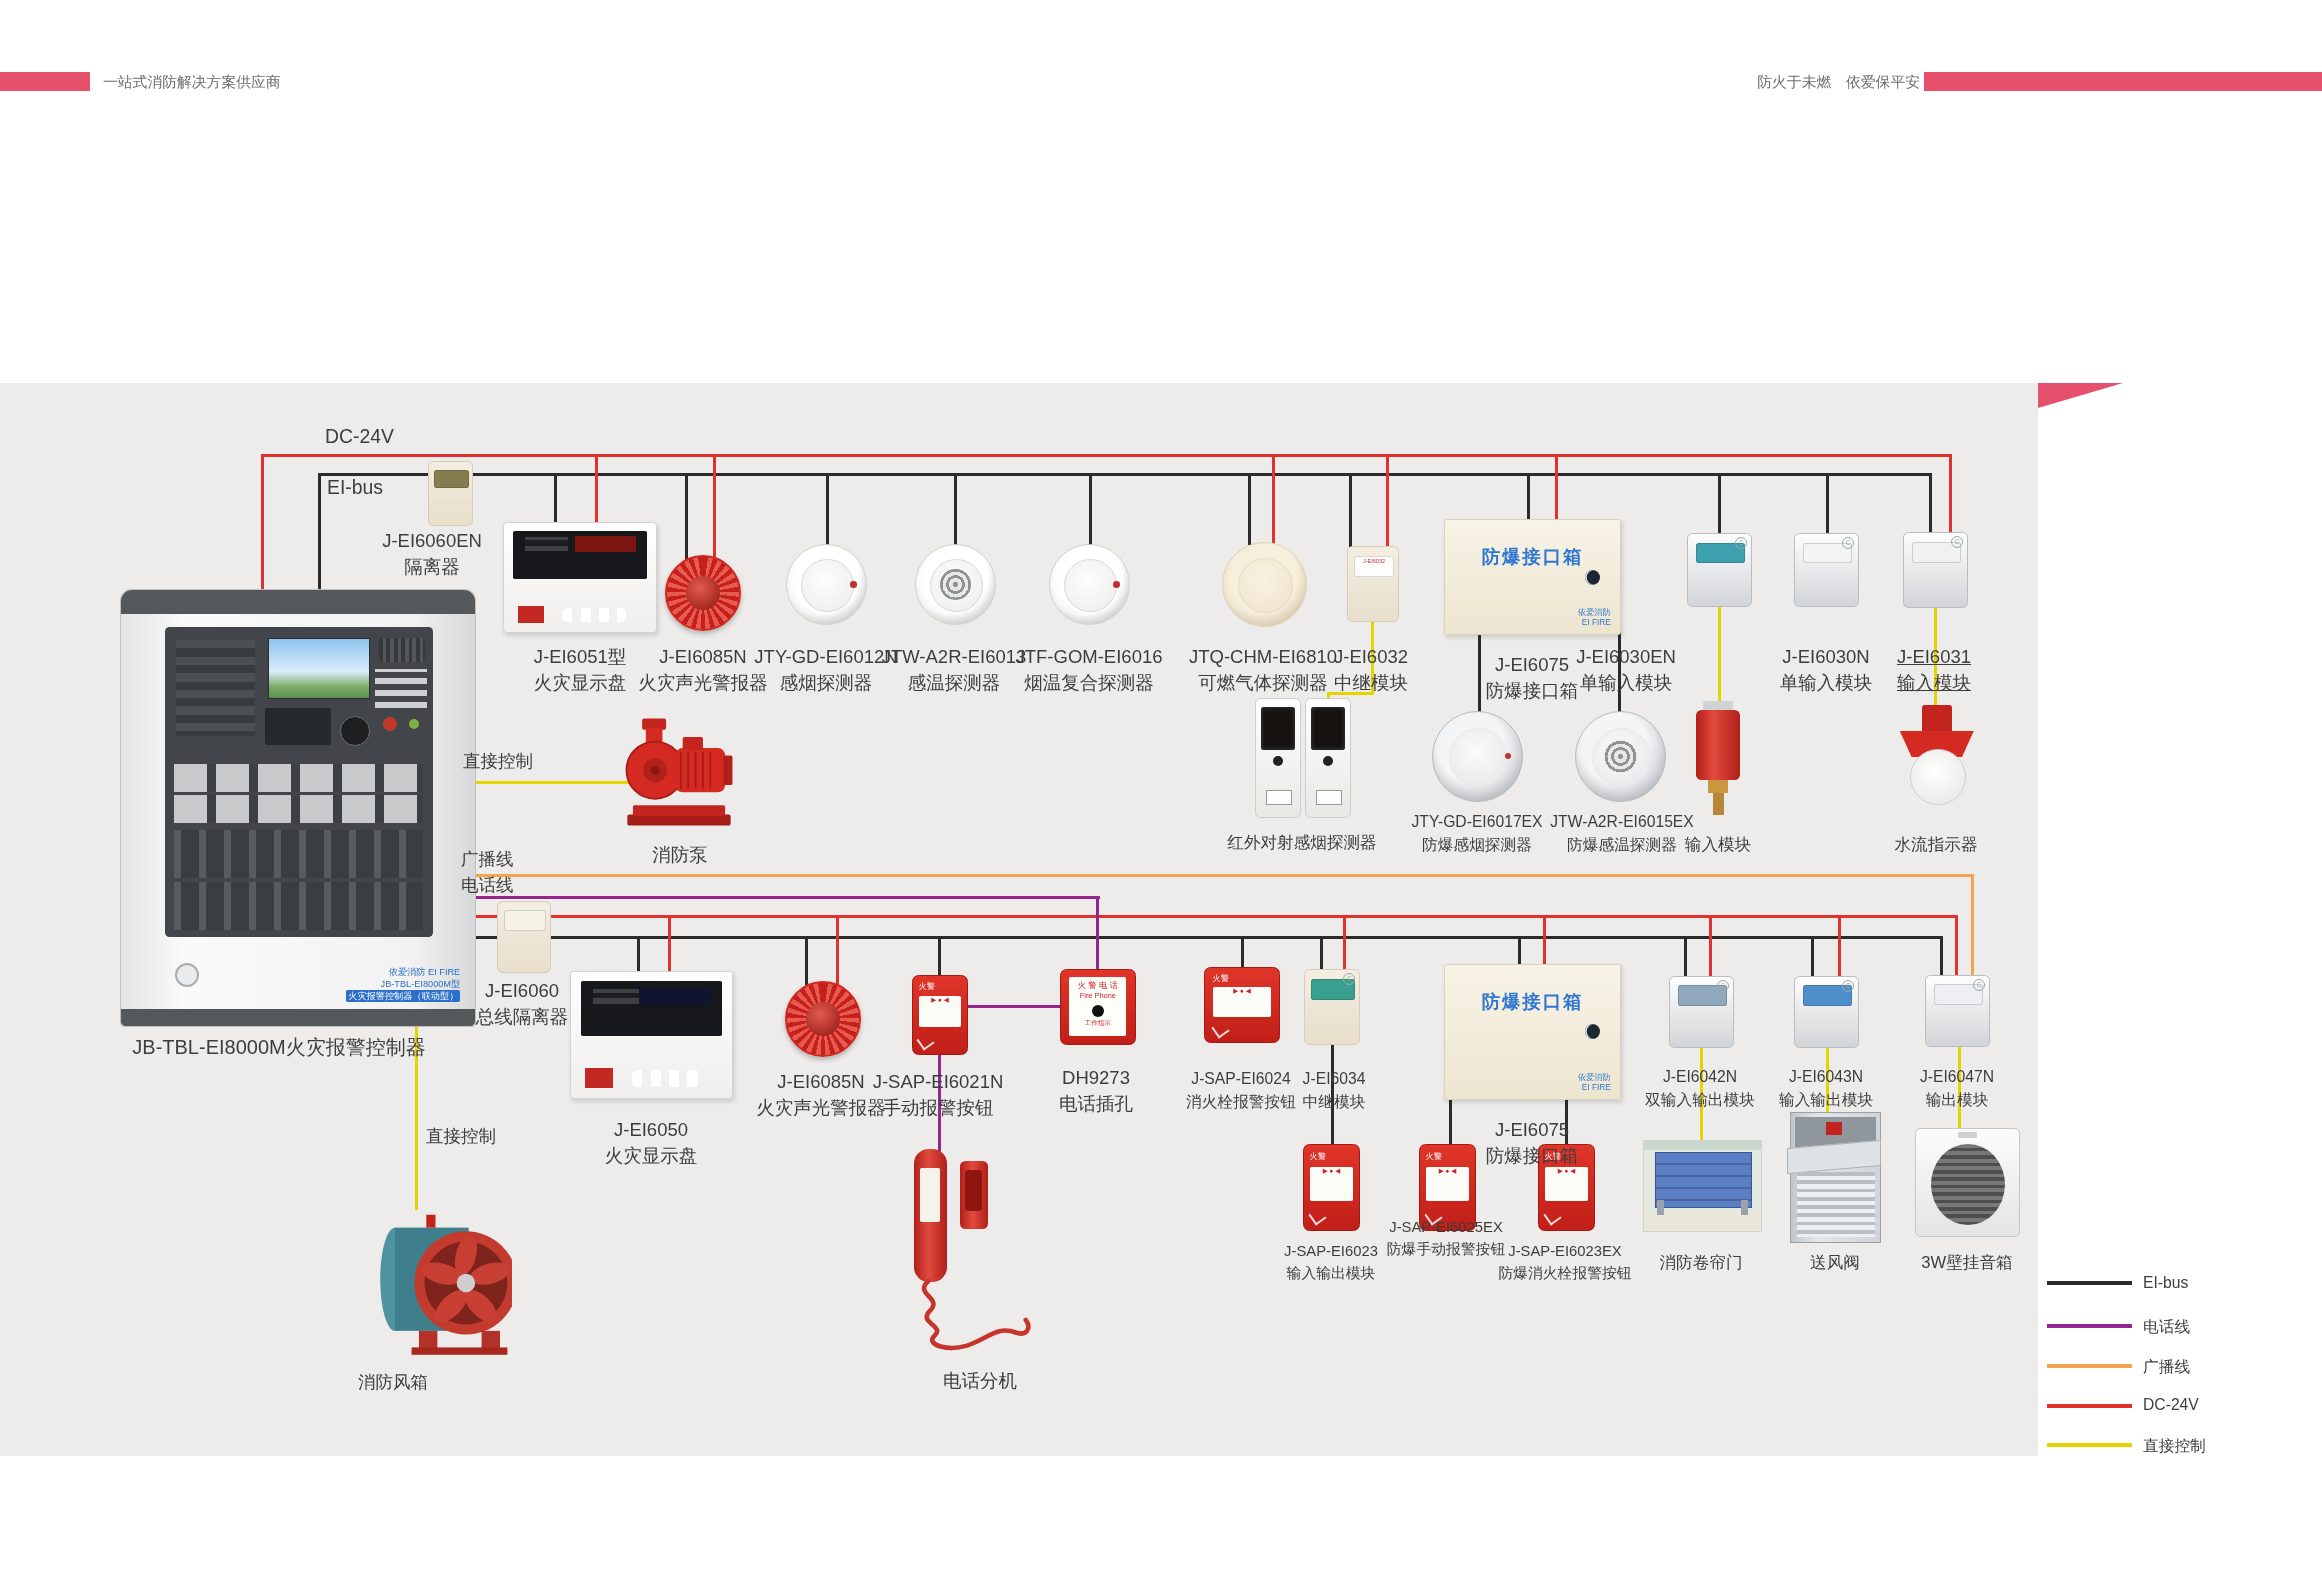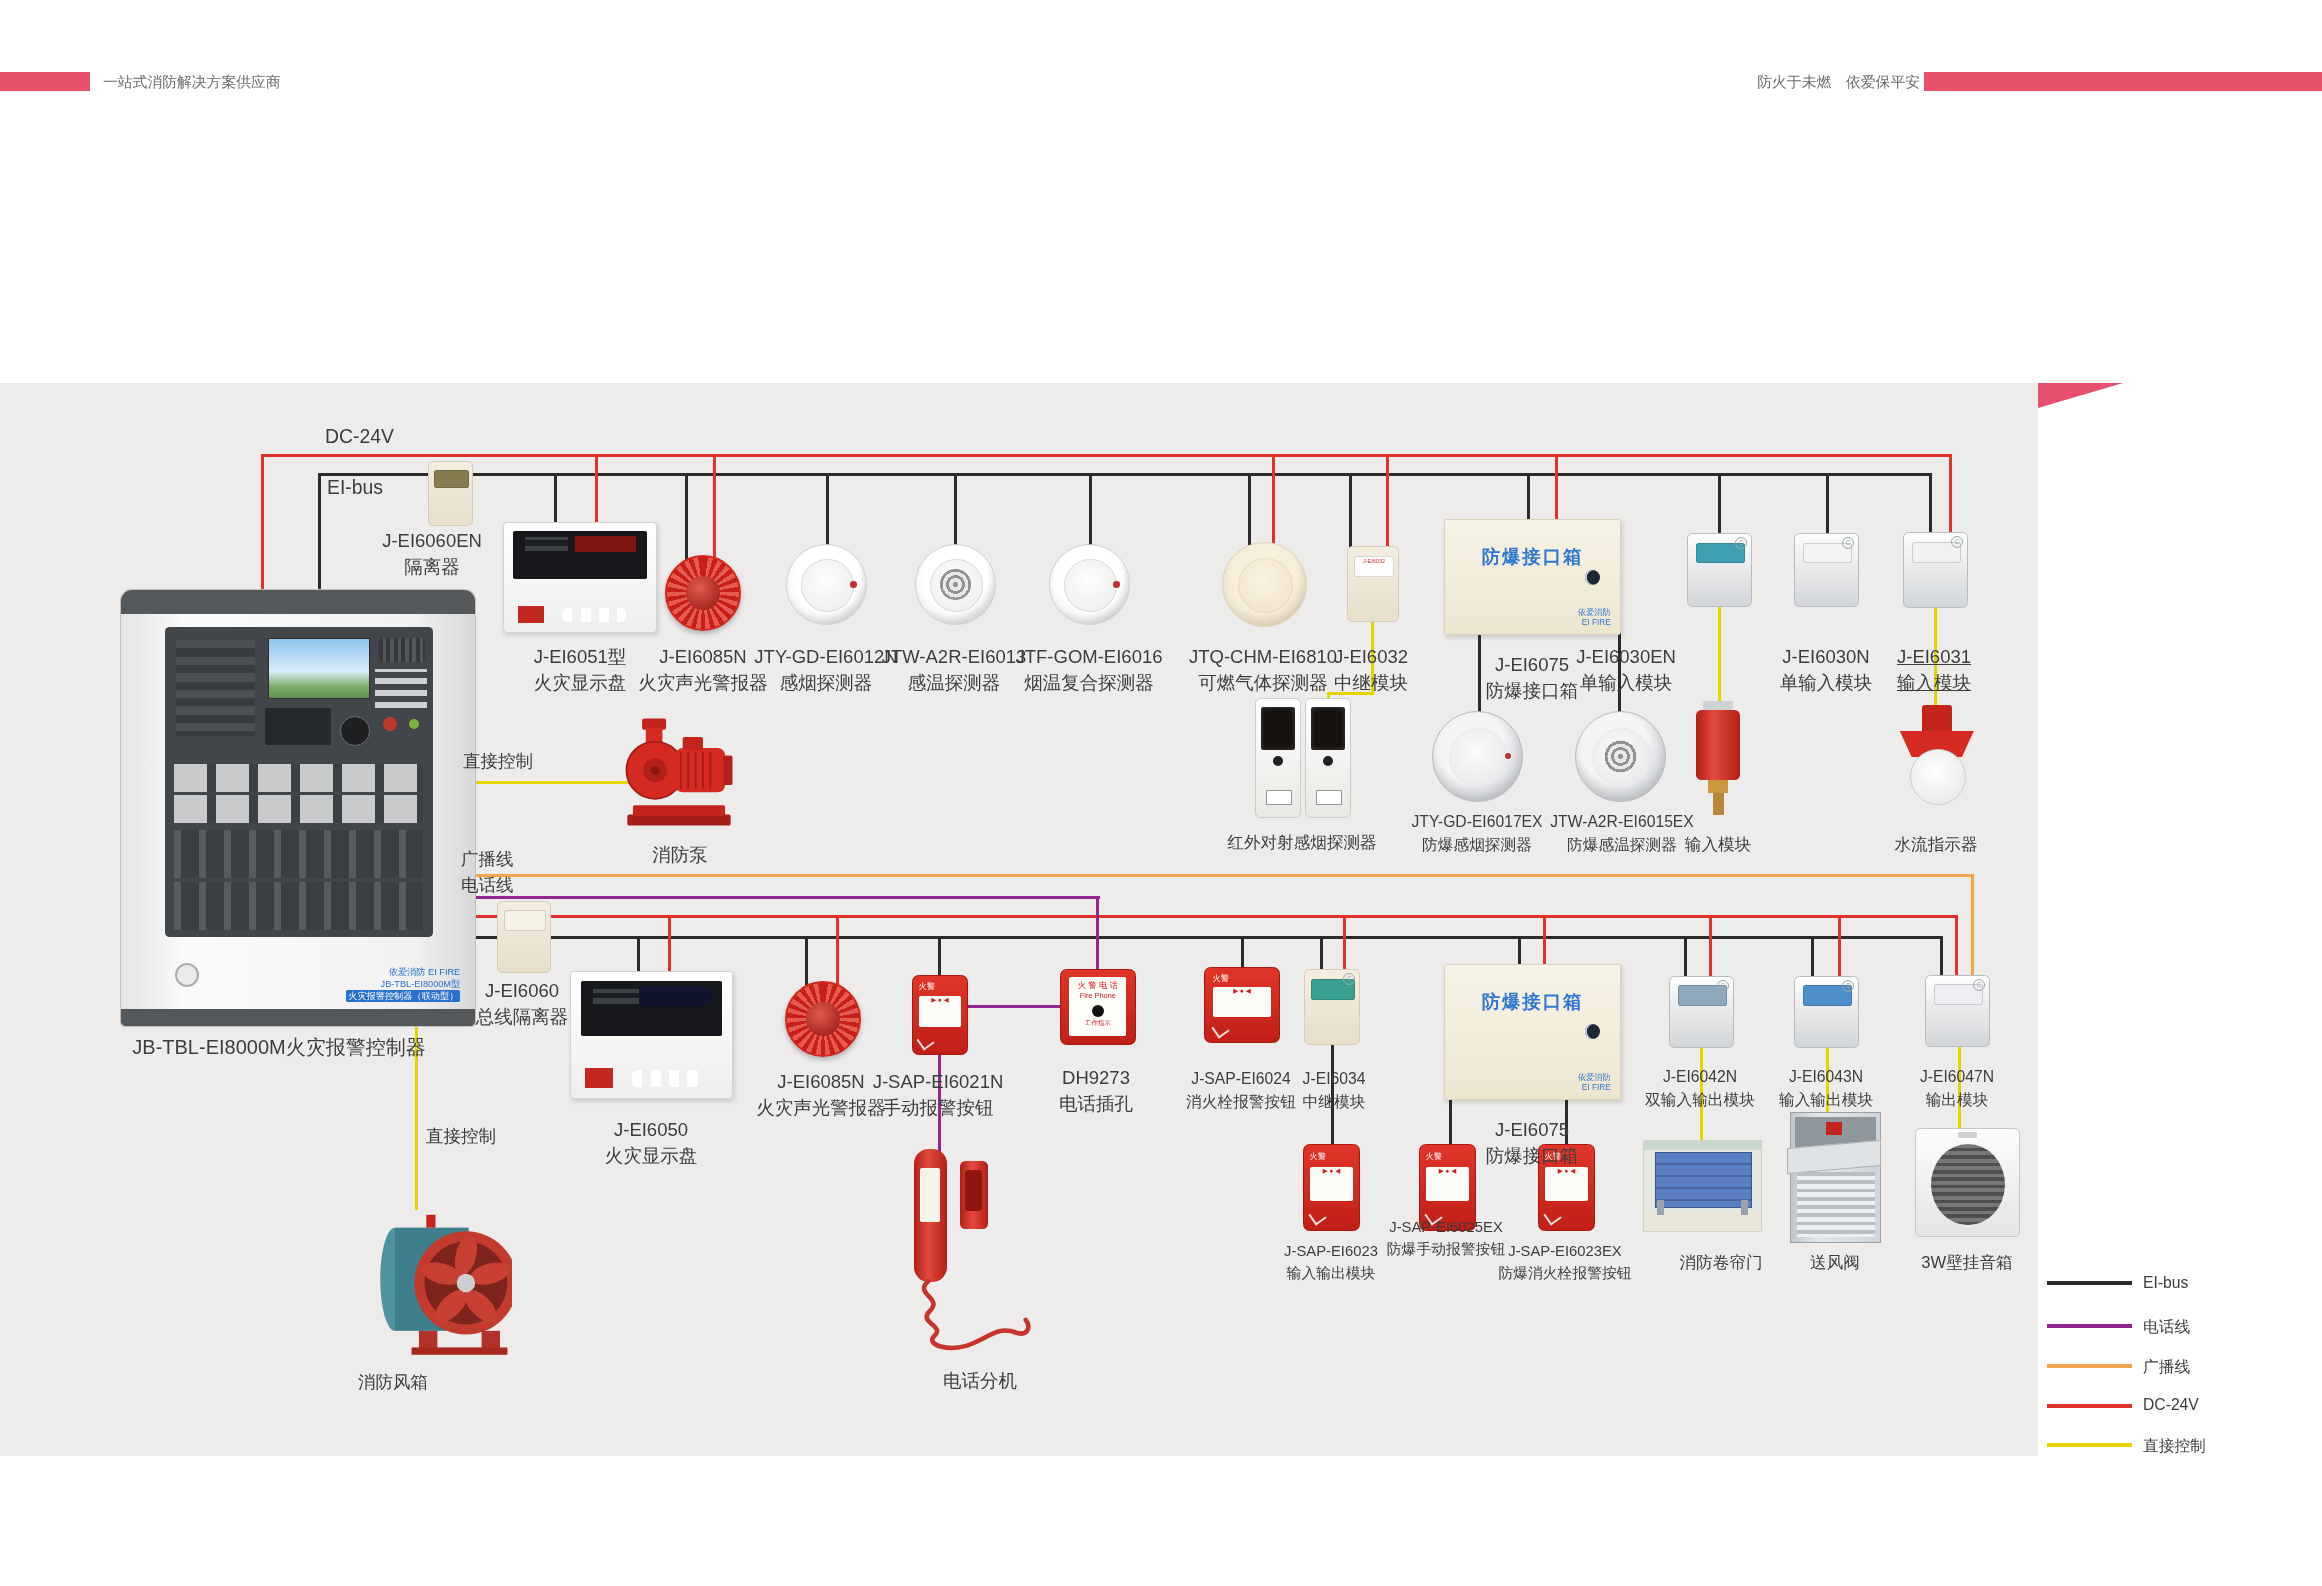--- a/index.html
+++ b/index.html
@@ -558,21 +558,21 @@
     <div>输入输出模块</div>
   </div>
   <div class="lbl xs" style="left:1446px;top:1216px;">
     <div>J-SAP-EI6025EX</div>
     <div>防爆手动报警按钮</div>
   </div>
   <div class="lbl xs" style="left:1565px;top:1240px;">
     <div>J-SAP-EI6023EX</div>
     <div>防爆消火栓报警按钮</div>
   </div>
-  <div class="lbl s" style="left:1701px;top:1251px;font-size:16.6px;margin-left:20px;">
+  <div class="lbl s" style="left:1701px;top:1251px;font-size:16.6px;">
     <div>消防卷帘门</div>
   </div>
   <div class="lbl s" style="left:1835px;top:1251px;font-size:16.6px;">
     <div>送风阀</div>
   </div>
   <div class="lbl s" style="left:1967px;top:1251px;font-size:16.6px;">
     <div>3W壁挂音箱</div>
   </div>
 
   <div class="legend-line c-black" style="left:2047px;top:1281px;"></div>

